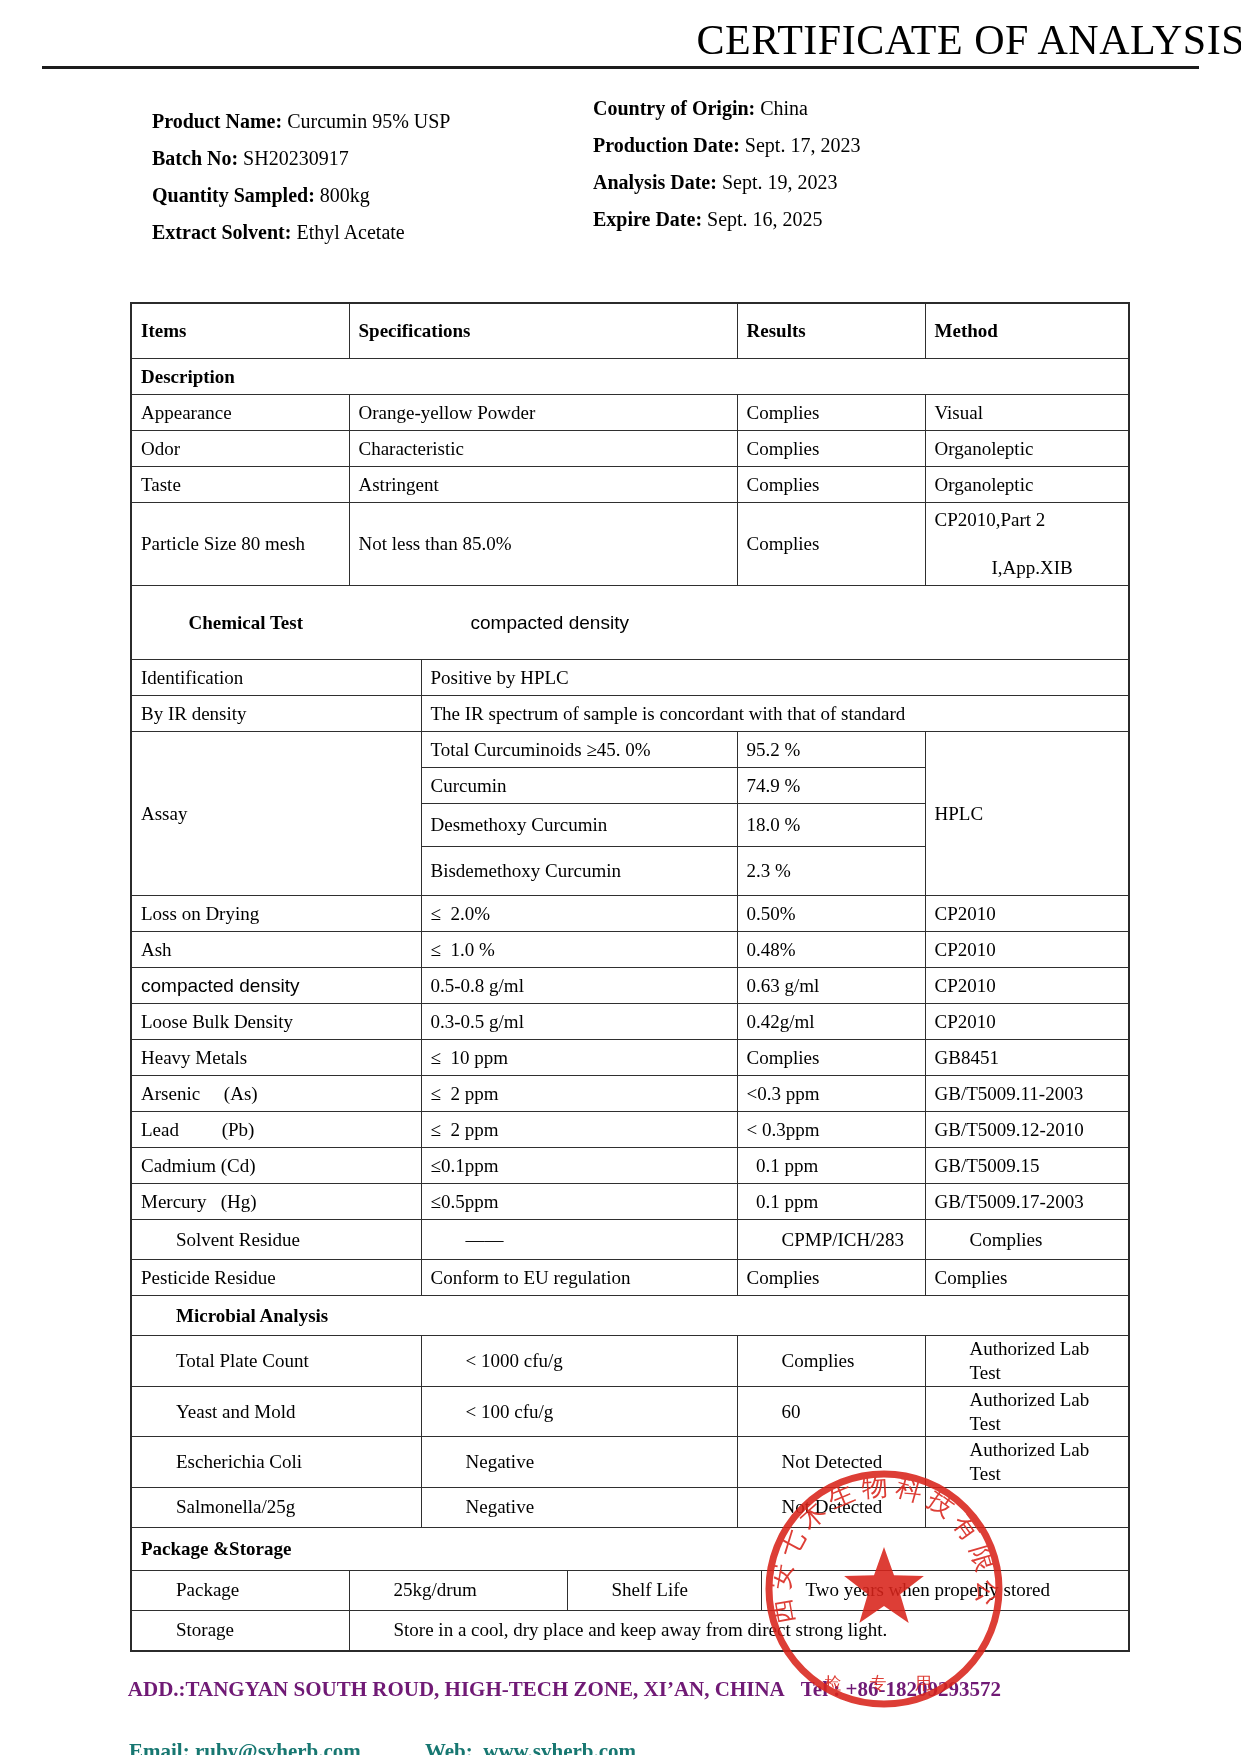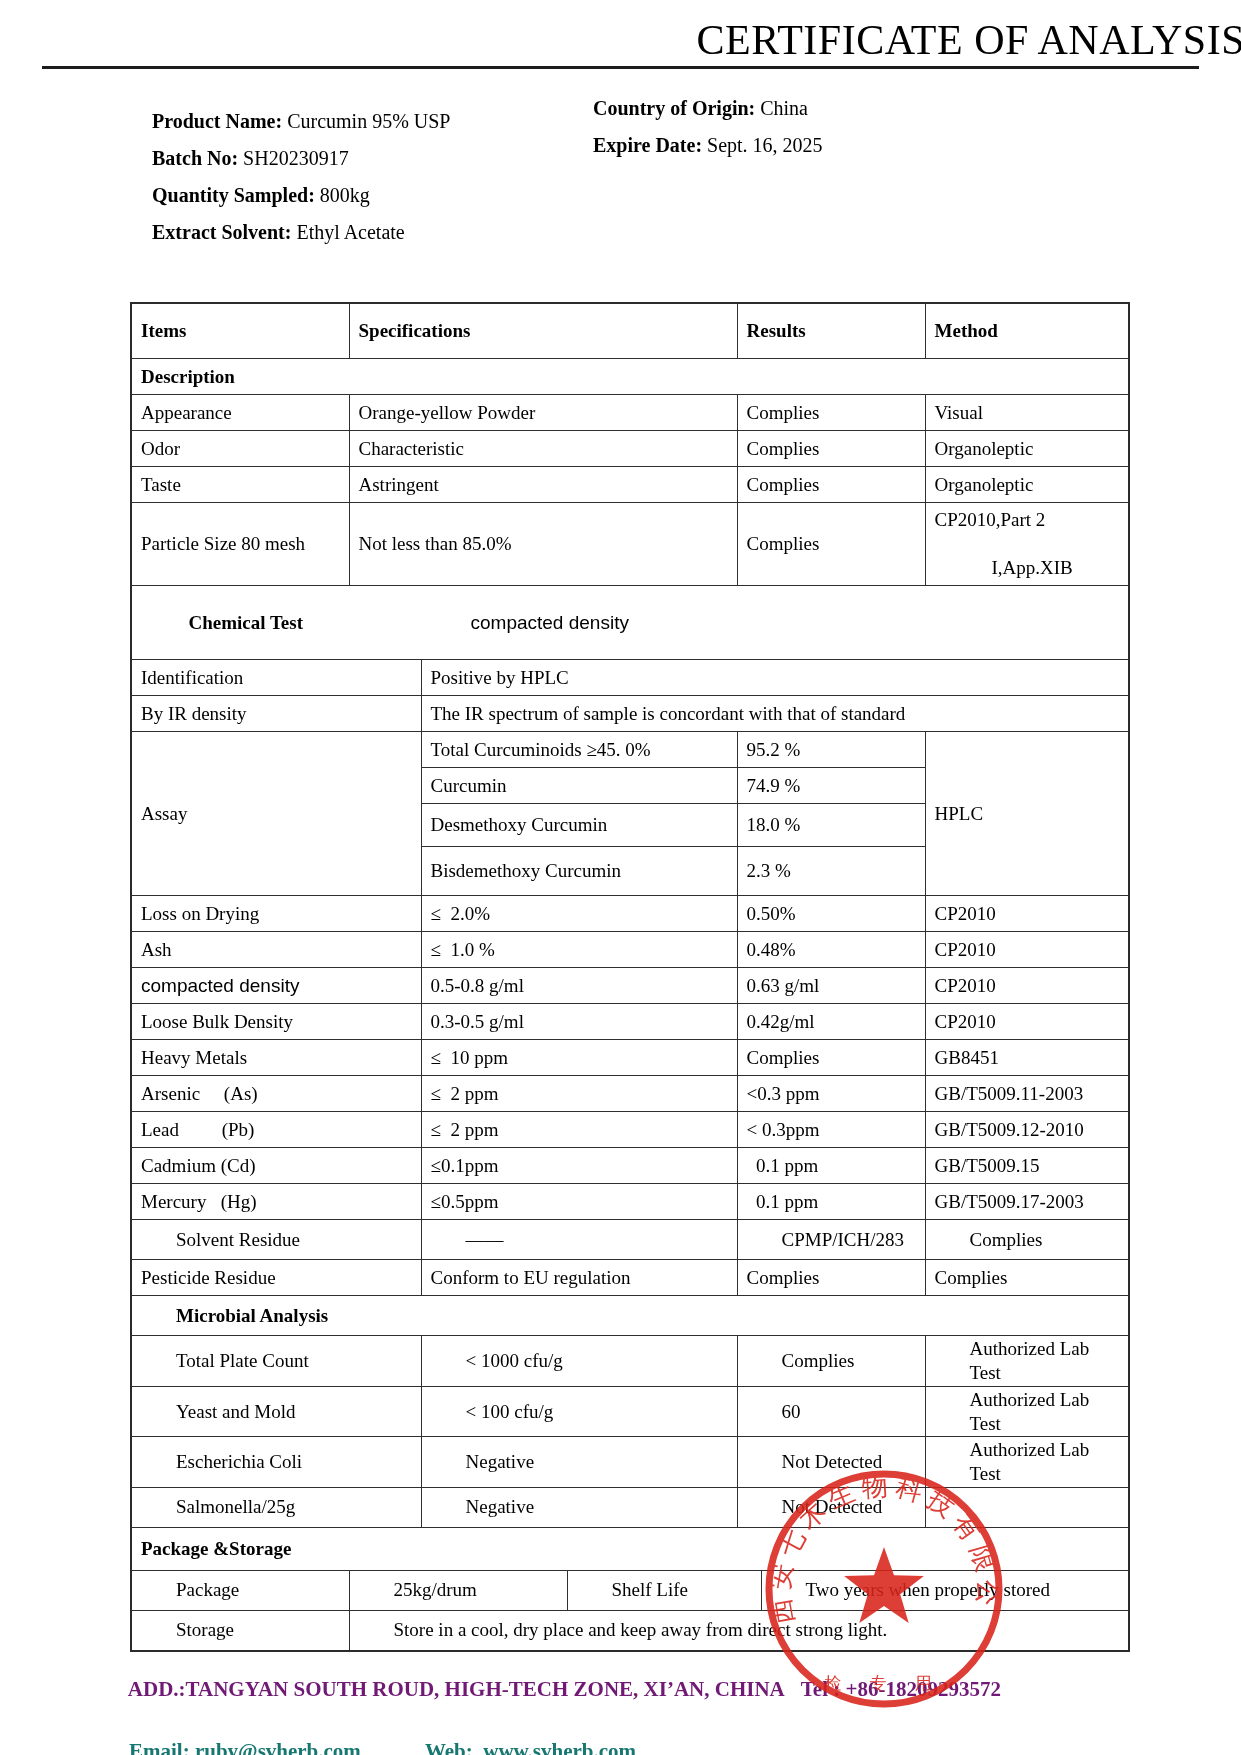--- a/index.html
+++ b/index.html
@@ -55,20 +55,22 @@
 
   <div class="info-left">
     <div class="info-row"><span class="lbl">Product Name:</span><span> Curcumin 95% USP</span></div>
     <div class="info-row"><span class="lbl">Batch No:</span><span> SH20230917</span></div>
     <div class="info-row"><span class="lbl">Quantity Sampled:</span><span> 800kg</span></div>
     <div class="info-row"><span class="lbl">Extract Solvent:</span><span> Ethyl Acetate</span></div>
   </div>
 
   <div class="info-right">
     <div class="info-row"><span class="lbl">Country of Origin:</span><span> China</span></div>
+    <div class="info-row"><span class="lbl">Production Date:</span><span> Sept. 17, 2023</span></div>
+    <div class="info-row"><span class="lbl">Analysis Date:</span><span> Sept. 19, 2023</span></div>
     <div class="info-row"><span class="lbl">Expire Date:</span><span> Sept. 16, 2025</span></div>
   </div>
 
   <table class="coa">
     <colgroup>
       <col style="width:218px">
         <col style="width:72px">
         <col style="width:146px">
         <col style="width:170px">
       <col style="width:24px">

